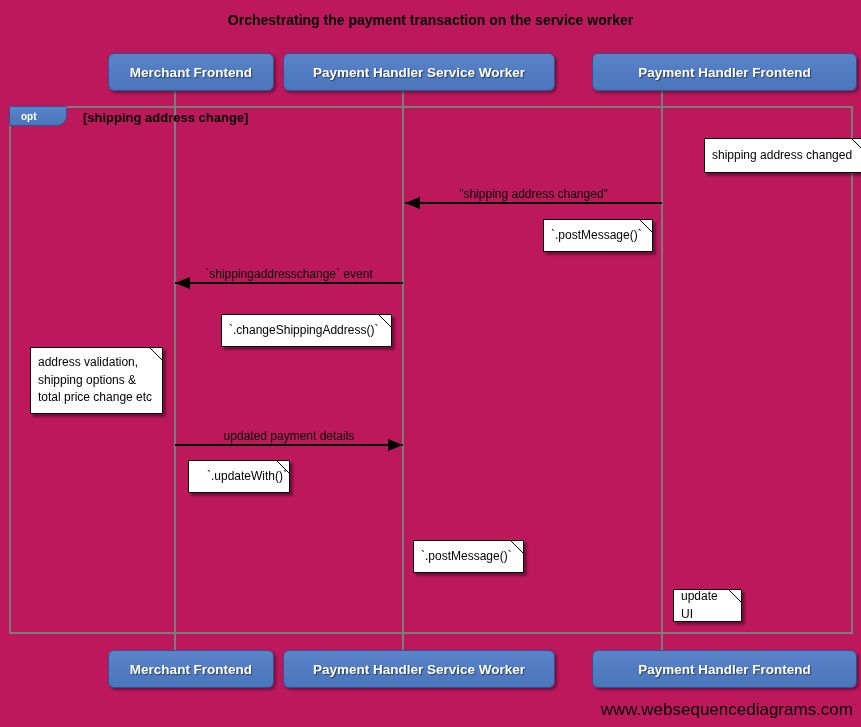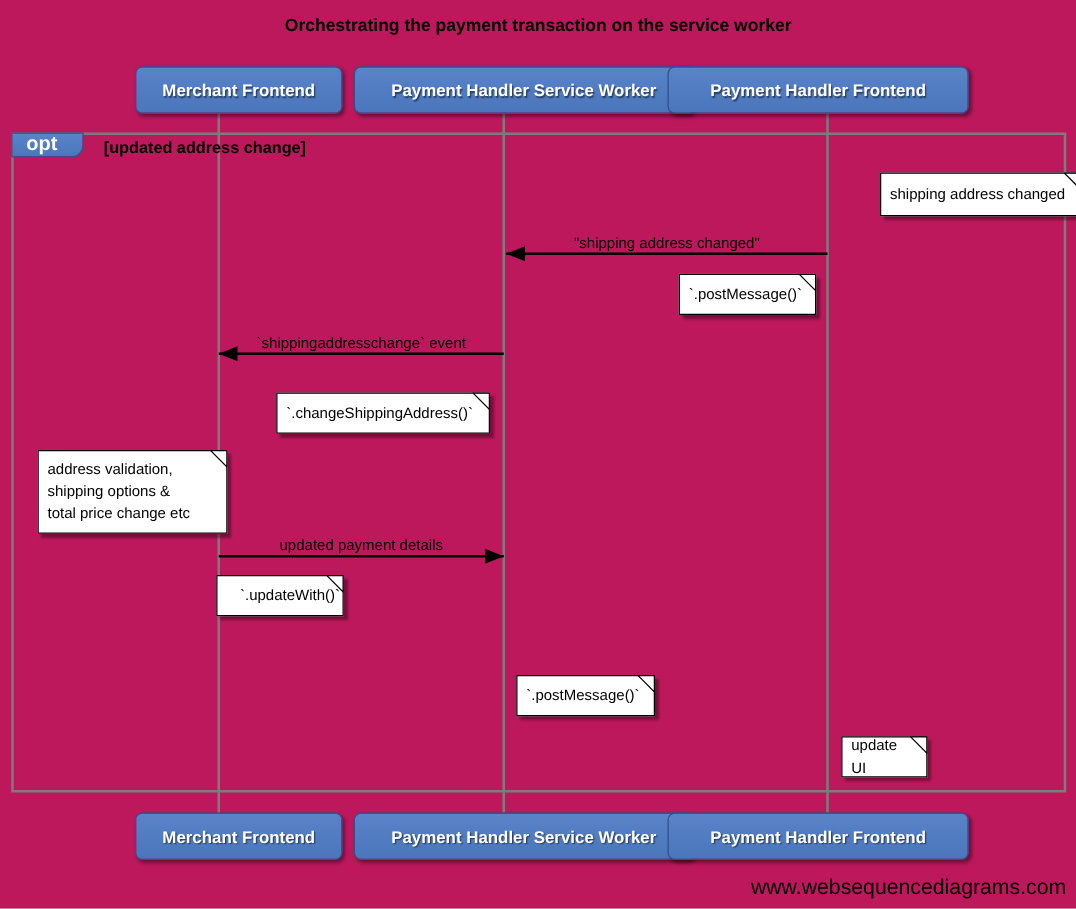--- a/index.html
+++ b/index.html
@@ -16,36 +16,36 @@
     position:absolute; height:38px; box-sizing:border-box;
     background:linear-gradient(#5a83c8,#4a76bb);
     border:1px solid #2e5191; border-radius:6px;
     box-shadow:2px 2px 3px rgba(0,0,0,0.40);
     color:#fff; font-size:13.5px; font-weight:bold;
     display:flex; align-items:center; justify-content:center;
     text-shadow:1px 1px 1px rgba(0,0,0,0.5); white-space:nowrap;margin-left:16px;
   }
   .a1 { left:92px;  width:166px; }
   .a2 { left:267px; width:272px; }
-  .a3 { left:518px; width:241px; }
+  .a3 { left:576px; width:265px; }
   .row-top    { top:53px;  }
   .row-bottom { top:650px; }
   
   .lifeline { position:absolute; top:91px; height:559px; width:2px; background:#7c7c7c; }
   .l1 { left:174px; } .l2 { left:402px; } .l3 { left:661px; }
   
   .fragment {
     position:absolute; left:9px; top:106px; width:844px; height:528px;
     border:2px solid #7c7c7c; box-sizing:border-box;
   }
   .opt-tab {
     position:absolute; left:-2px; top:-2px; width:58px; height:20px;
     background:linear-gradient(#5a83c8,#4a76bb); border:1px solid #2e5191;
     border-bottom-right-radius:10px; box-sizing:border-box;
-    color:#fff; font-size:16px; font-weight:bold;
+    color:#fff; font-size:10px; font-weight:bold;
     display:flex; align-items:center; padding-left:11px;
   }
   .condition {
     position:absolute; left:72px; top:2px;
     font-size:13px; font-weight:bold; white-space:nowrap;
   }
   
   .message { position:absolute; height:19px; }
   .m1 { left:405px; top:185px; width:257px; }
   .m2 { left:175px; top:265px; width:228px; }
@@ -64,22 +64,22 @@
   .note {
     position:absolute; background:#fff; border:1px solid #000; box-sizing:border-box;
     box-shadow:3px 3px 2px rgba(0,0,0,0.38);
     font-size:12px; line-height:1.45; white-space:pre-line;
     display:flex; align-items:center; padding:3px 8px 3px 7px;
   }
   .fold { position:absolute; top:-1px; right:-1px; }
   .n1 { left:672px; top:138px; width:161px; height:35px;margin-left:32px; }
   .n2 { left:543px; top:219px; width:110px; height:33px; }
   .n3 { left:221px; top:298px; width:171px; height:33px;margin-top:16px; }
-  .n4 { left:30px;  top:347px; width:152px; height:67px;margin-top:13px; }
-  .n5 { left:173px; top:460px; width:102px; height:33px;padding-left:18px; }
+  .n4 { left:30px;  top:347px; width:133px; height:67px; }
+  .n5 { left:188px; top:460px; width:102px; height:33px;padding-left:18px; }
   .n6 { left:413px; top:540px; width:111px; height:33px; }
   .n7 { left:673px; top:589px; width:69px;  height:33px; }
   
   .watermark {
     position:absolute; right:8px; bottom:7px; font-size:17px; color:#000;
   }
 </style>
 </head>
 <body>
 
@@ -96,21 +96,21 @@
   </div>
   <div class="actor a2 row-top">
     <span>Payment Handler Service Worker</span>
   </div>
   <div class="actor a3 row-top">
     <span>Payment Handler Frontend</span>
   </div>
 
   <div class="fragment">
     <div class="opt-tab">opt</div>
-    <div class="condition">[updated address change]</div>
+    <div class="condition">[shipping address change]</div>
   </div>
 
   <div class="message m1">
     <div class="msg-label">"shipping address changed"</div>
     <div class="msg-line"></div>
     <div class="arrowhead left"></div>
   </div>
   <div class="message m2">
     <div class="msg-label">`shippingaddresschange` event</div>
     <div class="msg-line"></div>

